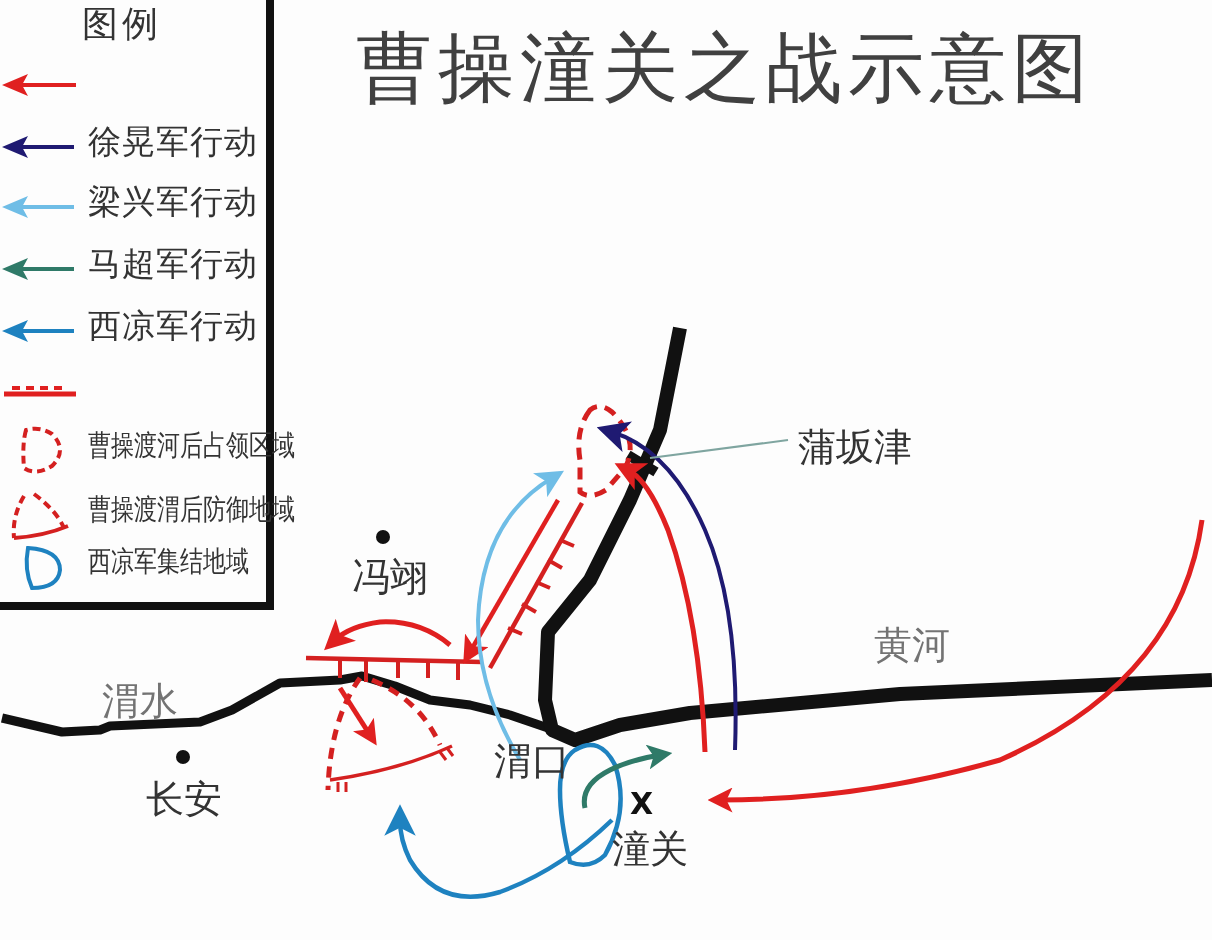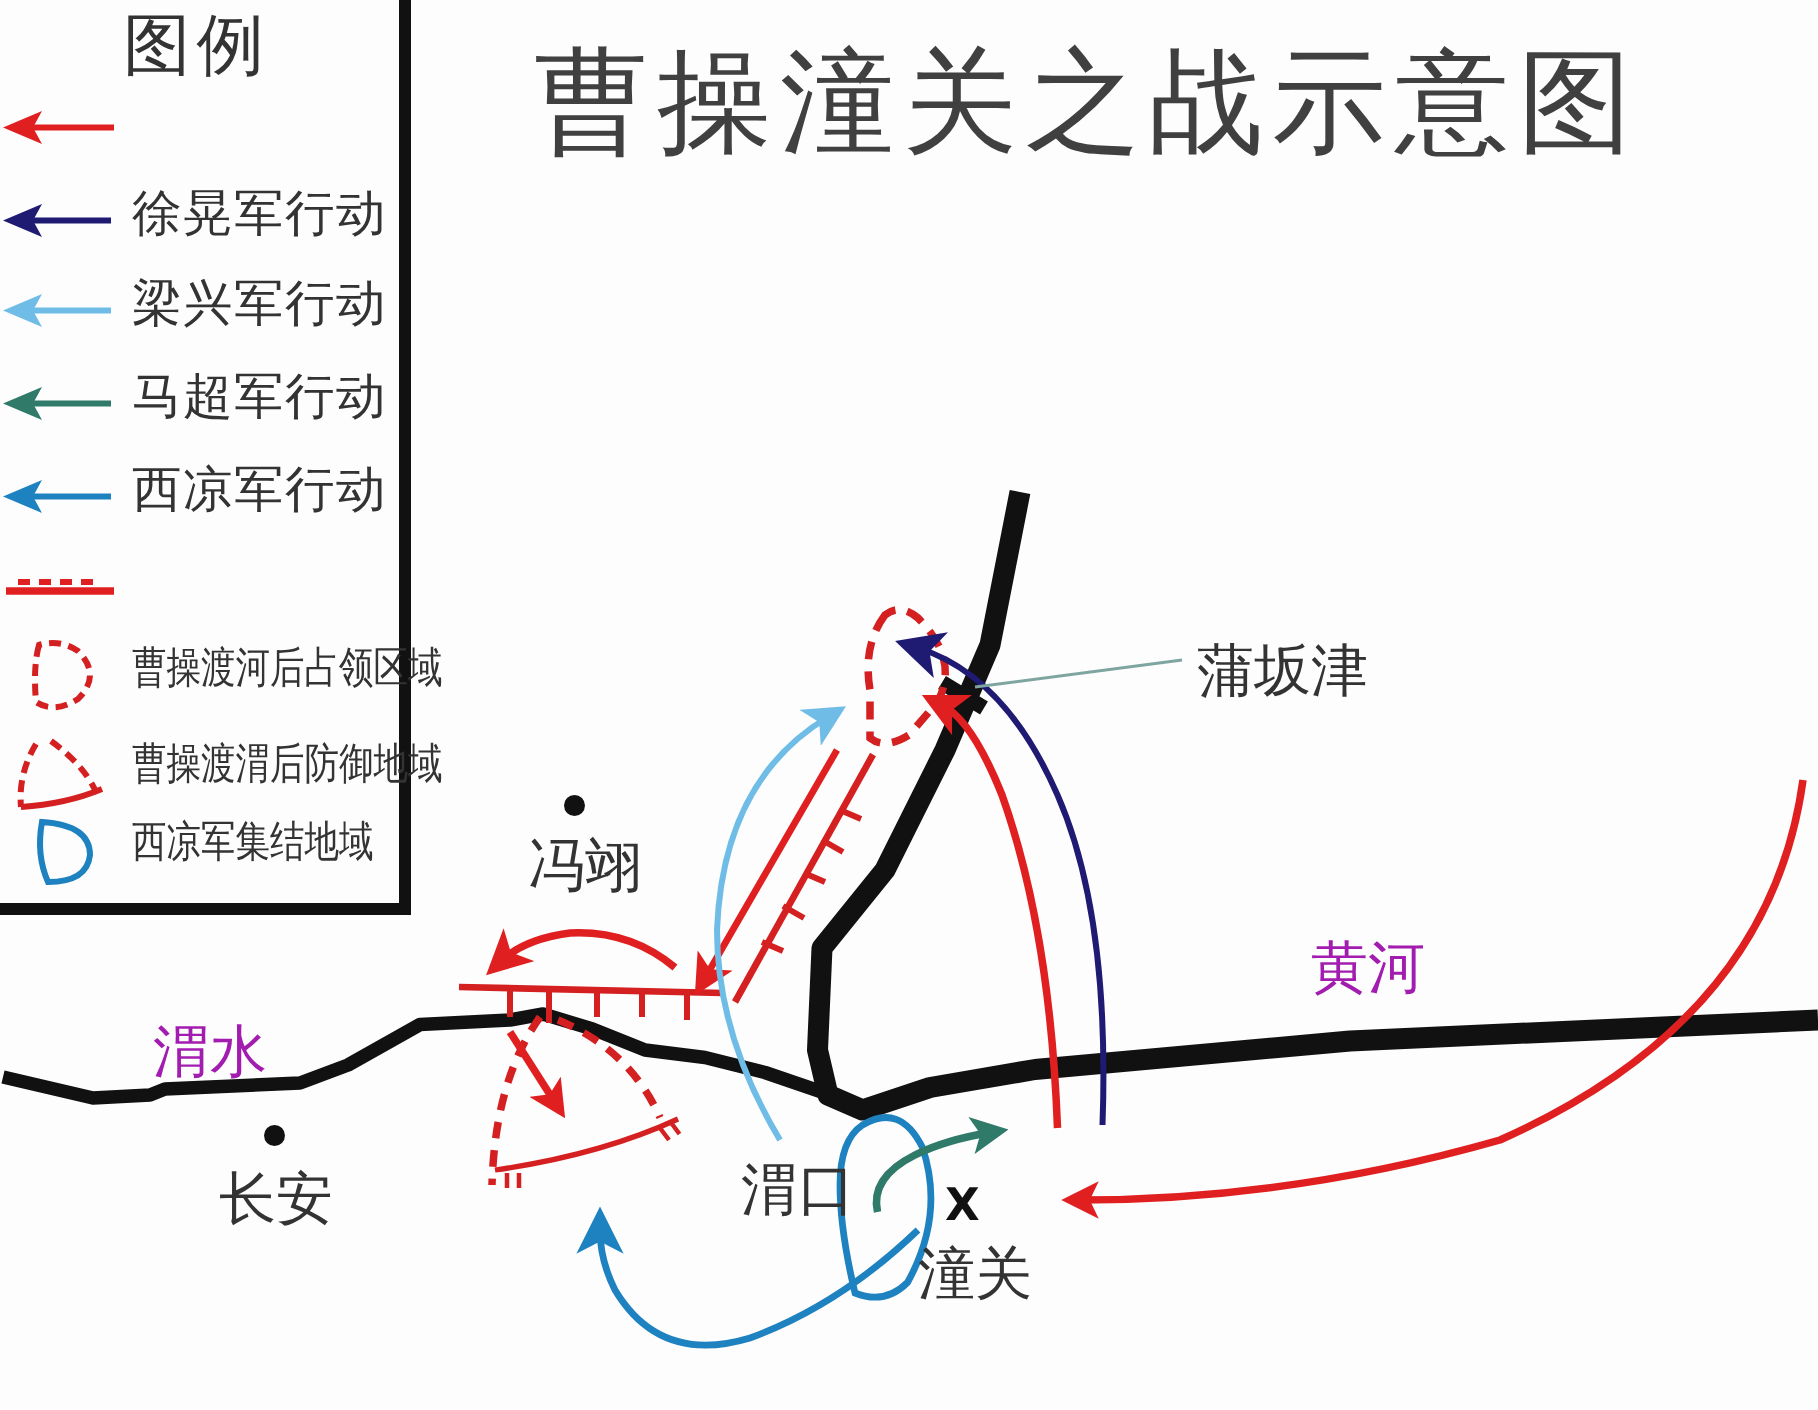--- a/index.html
+++ b/index.html
@@ -1,29 +1,29 @@
 <!DOCTYPE html>
 <html><head>
 <meta charset="utf-8">
 <style>
   html, body { margin: 0; padding: 0; background: #fdfdfd; }
   body { width: 1212px; height: 940px; position: relative; overflow: hidden;
          font-family: "DejaVu Sans", "Liberation Sans", sans-serif; color: #222; }
   #map { position: absolute; left: 0; top: 0; width: 1212px; height: 940px; }
   .legend-box { position: absolute; left: -6px; top: -6px; width: 272px; height: 608px;
                 border: 8px solid #111; border-left: none; border-top: none; background: #fdfdfd; }
-  .legend-title { position: absolute; left: 82px; top: 0px; font-size: 45px; letter-spacing: 4px; color: #333; }
+  .legend-title { position: absolute; left: 82px; top: 0px; font-size: 36px; letter-spacing: 4px; color: #333; }
   .legend-item { position: absolute; left: 0; width: 270px; height: 56px; }
   .legend-item .lbl { position: absolute; left: 88px; font-size: 33px; letter-spacing: 1px; color: #333; white-space: nowrap; }
   .legend-item .lbl.small { font-size: 23px; letter-spacing: 0; transform: scaleY(1.25); transform-origin: left top; }
   .legend-item svg { position: absolute; left: 0; top: 0; }
   .title { position: absolute; left: 356px; top: 18px; font-size: 76px; font-weight: normal;
            letter-spacing: 6px; color: #404040; white-space: nowrap; }
   .place { position: absolute; font-size: 38px; color: #333; white-space: nowrap; }
-  .place.big { font-size: 38px; color: #a21caf; }
+  .place.big { font-size: 38px; color: #737373; }
   .dot { position: absolute; width: 14px; height: 14px; border-radius: 50%; background: #111; }
 </style>
 </head>
 <body>
 
 <svg id="map" viewBox="0 0 1212 940" xmlns="http://www.w3.org/2000/svg">
   <defs>
     <marker id="ah-red" markerWidth="6" markerHeight="6" refX="3" refY="3" orient="auto" markerUnits="strokeWidth">
       <path d="M0,0 L6,3 L0,6 L1.5,3 z" fill="#e02020"></path>
     </marker>
@@ -157,15 +157,15 @@
 
 <div class="title">曹操潼关之战示意图</div>
 
 <div class="place" style="left:798px; top:422px;">蒲坂津</div>
 <div class="dot" style="left:376px; top:530px;"></div>
 <div class="place" style="left:352px; top:552px;">冯翊</div>
 <div class="place big" style="left:102px; top:676px;">渭水</div>
 <div class="place big" style="left:874px; top:620px;">黄河</div>
 <div class="dot" style="left:176px; top:750px;"></div>
 <div class="place" style="left:146px; top:774px;">长安</div>
-<div class="place" style="left:494px; top:736px;margin-top:32px;">渭口</div>
+<div class="place" style="left:494px; top:736px;">渭口</div>
 <div class="place" style="left:630px; top:786px; font-weight:bold; font-size:30px; color:#111;">X</div>
 <div class="place" style="left:612px; top:824px;">潼关</div>
 
 </body></html>

